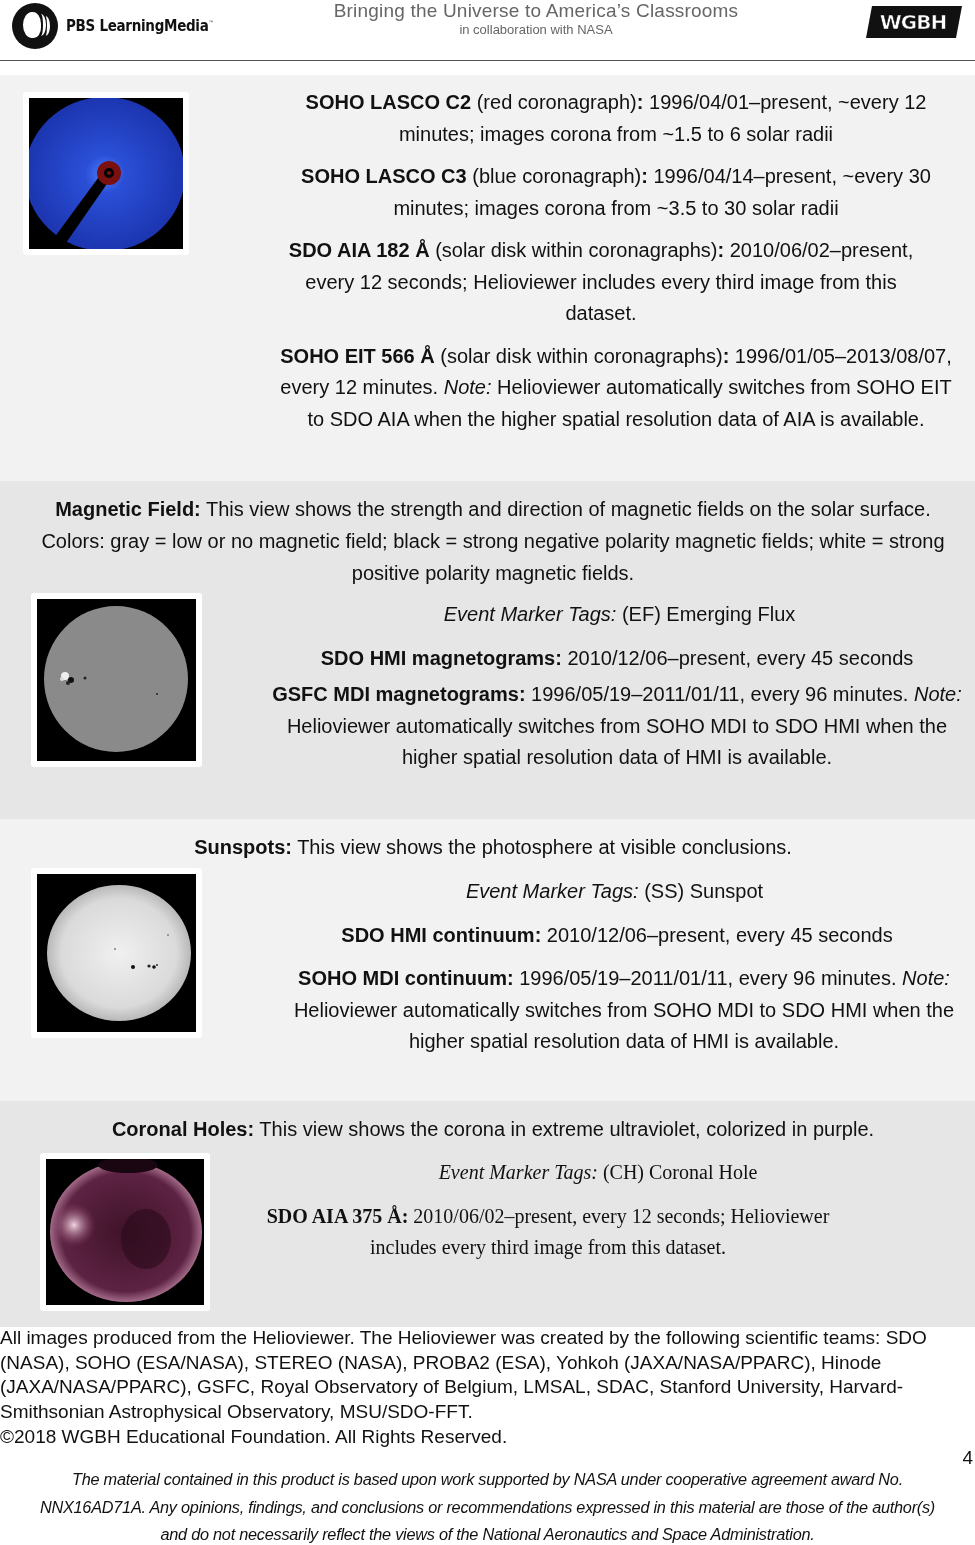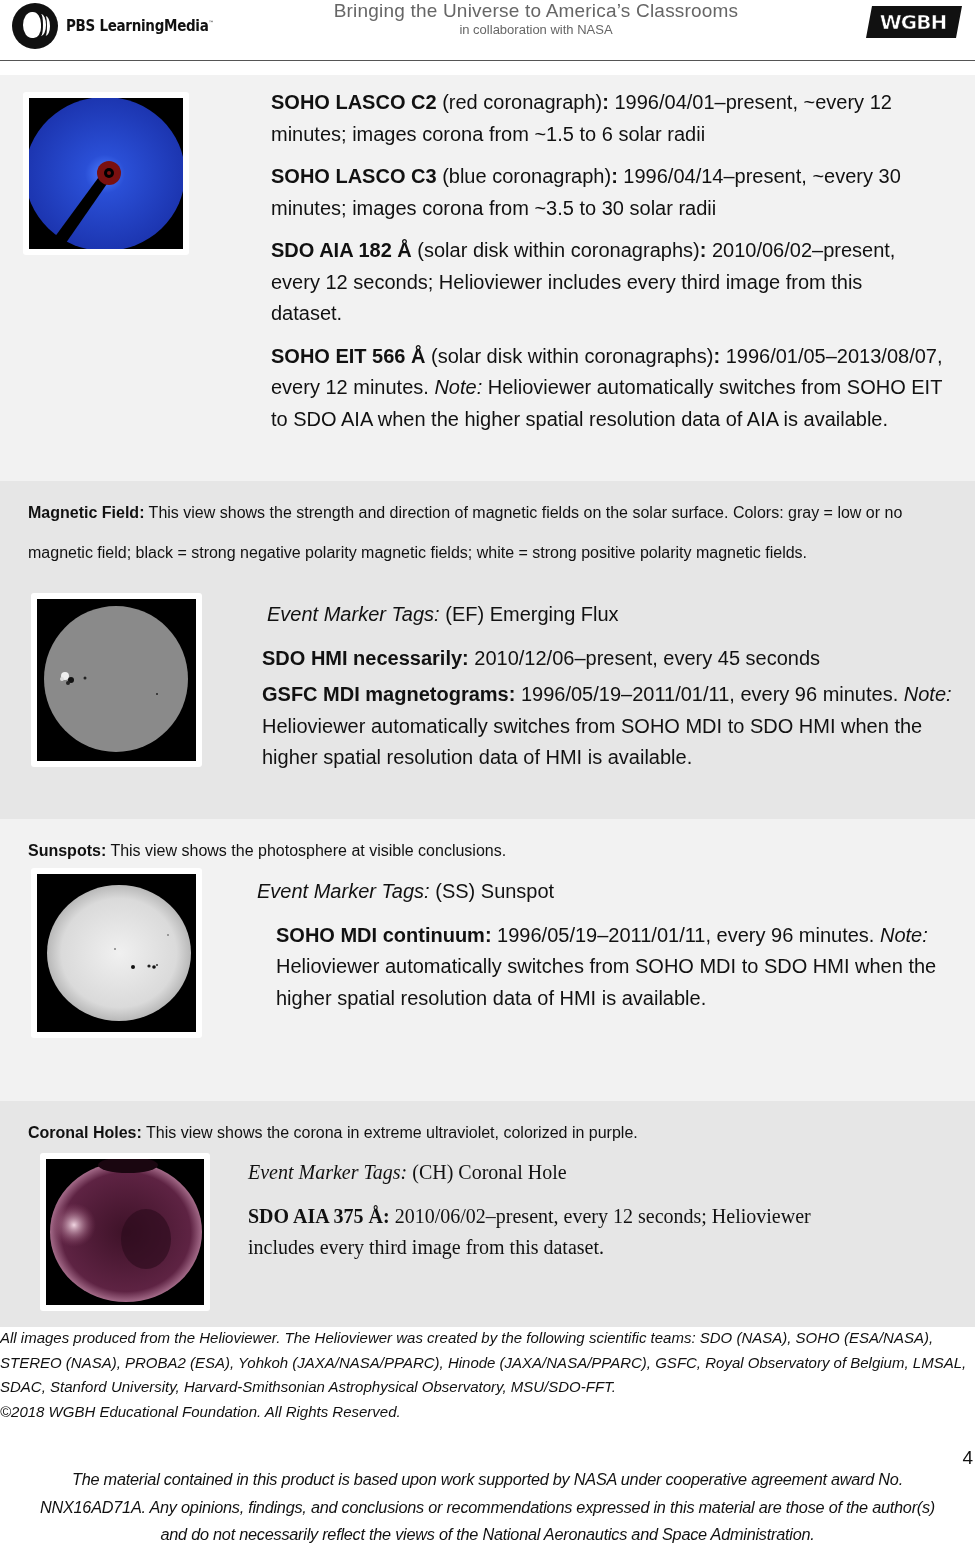--- a/index.html
+++ b/index.html
@@ -14,35 +14,35 @@
   .pbs-face2 { position: absolute; left: 24px; top: 11px; width: 10px; height: 22px; border-right: 3px solid #fff; border-radius: 0 60% 60% 0; }
   .pbs-face3 { position: absolute; left: 29px; top: 13px; width: 9px; height: 20px; border-right: 3px solid #fff; border-radius: 0 60% 60% 0; }
   .pbs-text { margin-left: 8px; font-family: "DejaVu Sans Condensed", "DejaVu Sans", sans-serif; font-weight: bold; font-size: 15px; letter-spacing: -0.3px; color: #111; }
   .pbs-tm { font-size: 6px; vertical-align: super; font-weight: normal; }
   .tagline { position: absolute; left: 0; top: 0; width: 1072px; text-align: center; }
   .tagline-main { font-size: 19px; color: #666; font-weight: 300; line-height: 22px; letter-spacing: 0.2px; }
   .tagline-sub { font-size: 13px; color: #666; line-height: 16px; }
   .wgbh-logo { position: absolute; left: 864px; top: 4px; width: 98px; height: 36px; }
 
   
-  .section { position: absolute; left: 0; width: 975px; }
+  .section { position: absolute; left: 0; width: 975px; text-align: center; }
   .bg-light { background: #f2f2f2; }
   .bg-dark { background: #e6e6e6; }
 
   .thumb { position: absolute; background: #fff; border-radius: 3px; padding: 6px; }
   .thumb-inner { width: 100%; height: 100%; background: #000; position: relative; overflow: hidden; }
 
   .text { position: absolute; font-size: 20px; line-height: 31.5px; color: #111; }
   .text b { font-weight: bold; }
   .text i { font-style: italic; }
   .para { margin-bottom: 11px; }
-  .lead { position: absolute; left: 28px; font-size: 16px; line-height: 40px; width: 930px; }
+  .lead { position: absolute; left: 28px; font-size: 20px; line-height: 32px; width: 930px; }
 
   
-  .credits { position: absolute; left: 0; top: 1326px; width: 975px; font-size: 15px; line-height: 24.7px; color: #111; font-style: italic; }
+  .credits { position: absolute; left: 0; top: 1326px; width: 975px; font-size: 19px; line-height: 24.7px; color: #111; }
   .page-num { position: absolute; right: 2px; top: 1447px; font-size: 19px; color: #111; }
   .disclaimer { position: absolute; left: 0; top: 1466px; width: 975px; text-align: center; font-size: 16.3px; line-height: 27.5px; font-style: italic; color: #111; letter-spacing: -0.25px; }
 </style>
 </head>
 <body>
 
 <div class="header">
   <div class="pbs-logo">
     <div class="pbs-circle">
       <div class="pbs-face"></div>
@@ -100,21 +100,21 @@
         <circle cx="34" cy="81" r="3" fill="#111"></circle>
         <circle cx="31" cy="84" r="2" fill="#222"></circle>
         <circle cx="25" cy="80" r="2" fill="#ddd"></circle>
         <circle cx="48" cy="79" r="1.5" fill="#222"></circle>
         <circle cx="120" cy="95" r="1" fill="#222"></circle>
       </svg>
     </div>
   </div>
   <div class="text" style="left:262px;top:118px;width:710px;">
     <p class="para" style="margin-left:5px;margin-bottom:12px;"><i>Event Marker Tags:</i><span> (EF) Emerging Flux</span></p>
-    <p class="para" style="margin-bottom:5px;"><b>SDO HMI necessarily:</b><span> 2010/12/06–present, every 45 seconds</span></p>
+    <p class="para" style="margin-bottom:5px;"><b>SDO HMI magnetograms:</b><span> 2010/12/06–present, every 45 seconds</span></p>
     <p class="para"><b>GSFC MDI magnetograms:</b><span> 1996/05/19–2011/01/11, every 96 minutes. </span><i>Note:</i><span> Helioviewer automatically switches from SOHO MDI to SDO HMI when the higher spatial resolution data of HMI is available.</span></p>
   </div>
 </div>
 
 <div class="section bg-light" style="top:819px;height:282px;">
   <p class="lead" style="top:12px;"><b>Sunspots:</b><span> This view shows the photosphere at visible conclusions.</span></p>
   <div class="thumb" style="left:31px;top:49px;width:171px;height:170px;">
     <div class="thumb-inner">
       <svg width="159" height="158" viewBox="0 0 159 158">
         <defs>
@@ -130,20 +130,21 @@
         <circle cx="112" cy="92" r="1.6" fill="#222"></circle>
         <circle cx="117" cy="93" r="1.8" fill="#111"></circle>
         <circle cx="120" cy="91" r="1" fill="#333"></circle>
         <circle cx="78" cy="75" r="0.8" fill="#333"></circle>
         <circle cx="131" cy="61" r="0.8" fill="#444"></circle>
       </svg>
     </div>
   </div>
   <div class="text" style="left:257px;top:57px;width:715px;">
     <p class="para" style="margin-bottom:12px;"><i>Event Marker Tags:</i><span> (SS) Sunspot</span></p>
+    <p class="para" style="margin-left:5px;margin-bottom:12px;"><b>SDO HMI continuum:</b><span> 2010/12/06–present, every 45 seconds</span></p>
     <p class="para" style="margin-left:19px;"><b>SOHO MDI continuum:</b><span> 1996/05/19–2011/01/11, every 96 minutes. </span><i>Note:</i><span> Helioviewer automatically switches from SOHO MDI to SDO HMI when the higher spatial resolution data of HMI is available.</span></p>
   </div>
 </div>
 
 <div class="section bg-dark" style="top:1101px;height:226px;">
   <p class="lead" style="top:12px;"><b>Coronal Holes:</b><span> This view shows the corona in extreme ultraviolet, colorized in purple.</span></p>
   <div class="thumb" style="left:40px;top:52px;width:170px;height:158px;">
     <div class="thumb-inner">
       <svg width="158" height="146" viewBox="0 0 158 146">
         <defs>

